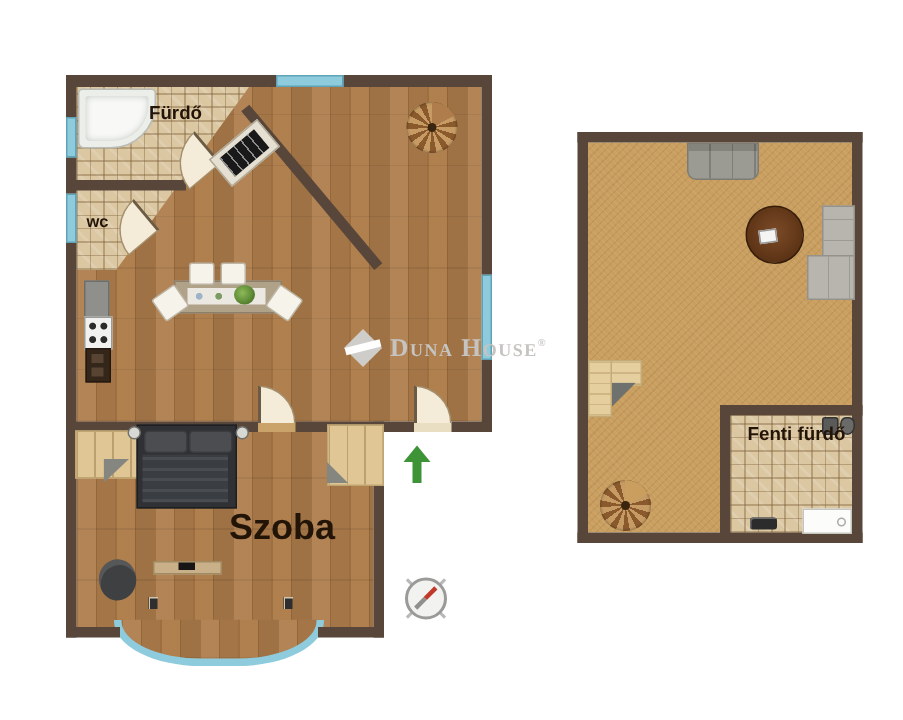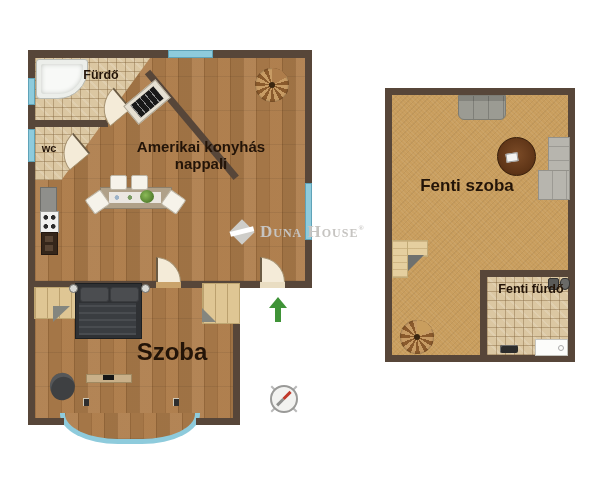--- a/index.html
+++ b/index.html
@@ -21,21 +21,21 @@
   .sand{background-color:var(--sand_floor,#c99e5e);
     background-image:
       repeating-linear-gradient(45deg, rgba(255,255,255,0.06) 0 1px, transparent 1px 3px),
       repeating-linear-gradient(-45deg, rgba(0,0,0,0.05) 0 1px, transparent 1px 4px);}
   .window{position:absolute;background:var(--window,#8ecbdc);box-shadow:inset 0 0 0 1px var(--window_border,#5fa3b8);}
   .door{position:absolute;background:#f4ebd8;border:1px solid #a4906f;box-sizing:border-box;}
   .label{position:absolute;font-weight:bold;color:var(--label_text,#231408);text-align:center;line-height:1.1;}
   
   #title{left:140px;top:22px;width:322px;text-align:center;font-size:15px;font-weight:bold;color:var(--title_text,#111);}
   
-  #ground-plan{left:28px;top:50px;width:284px;height:395px;padding-left:22px;}
+  #ground-plan{left:44px;top:50px;width:284px;height:395px;padding-left:22px;}
   #upper-plan{left:385px;top:88px;width:190px;height:274px;}
   
   .tub{left:8px;top:9px;width:50px;height:38px;background:#eceeea;border:1px solid #b9bcb6;border-radius:3px 3px 30px 4px;}
   .tub-inner{position:absolute;left:4px;top:4px;right:4px;bottom:4px;border-radius:2px 2px 24px 3px;background:#f8f9f7;box-shadow:inset 0 0 5px #c2c6c0;}
   .fireplace{left:98px;top:40px;width:40px;height:22px;background:#e6e0d2;border:1px solid #b0a896;transform:rotate(-40deg);}
   .fireplace-core{position:absolute;left:5px;top:3px;right:5px;bottom:3px;background:#191919;
     background-image:repeating-linear-gradient(90deg, rgba(255,255,255,0.5) 0 1px, transparent 1px 6px);}
   .spiral{width:34px;height:34px;border-radius:50%;
     background:repeating-conic-gradient(from 10deg, #8a5a2c 0 16deg, #c79b64 16deg 32deg);box-shadow:inset 0 0 2px rgba(0,0,0,0.5);}
   .spiral-gap{position:absolute;inset:0;border-radius:50%;background:conic-gradient(var(--gapc,#ae7d4b) 0 62deg, transparent 62deg 360deg);}
@@ -175,21 +175,20 @@
     <div class="gray-tri" style="left:174px;top:258px;width:14px;height:14px;transform:scaleY(-1);"></div>
     <div class="abs armchair"></div>
     <div class="abs tvshelf">
         <div class="tvbox"></div>
       </div>
     <div class="floor-mark" style="left:55px;top:348px;"></div>
     <div class="floor-mark" style="left:145px;top:348px;"></div>
 
     <div class="label" style="left:43px;top:19px;width:60px;font-size:12.5px;">Fürdő</div>
     <div class="label" style="left:8px;top:92px;width:26px;font-size:11px;">wc</div>
-    <div class="label" style="left:83px;top:89px;width:180px;font-size:15px;">Amerikai konyhás nappali</div>
     <div class="label" style="left:101px;top:289px;width:86px;font-size:24px;">Szoba</div>
   </div>
 
   <div id="upper-plan" class="abs">
     <div class="abs sand" style="left:7px;top:7px;width:176px;height:260px;"></div>
     <div class="abs tile" style="left:102px;top:189px;width:81px;height:78px;"></div>
 
     <div class="wall" style="left:0;top:0;width:190px;height:7px;"></div>
     <div class="wall" style="left:0;top:0;width:7px;height:274px;"></div>
     <div class="wall" style="left:183px;top:0;width:7px;height:274px;"></div>
@@ -211,21 +210,20 @@
       <div class="spiral-dot"></div>
     </div>
 
     <div class="bath-fix" style="left:163px;top:190px;width:9px;height:10px;"></div>
     <div class="bath-fix" style="left:175px;top:190px;width:8px;height:10px;border-radius:40% 40% 50% 50%;background:#6a6a68;"></div>
     <div class="abs mat"></div>
     <div class="abs shower">
         <div class="drain"></div>
       </div>
 
-    <div class="label" style="left:29px;top:89px;width:106px;font-size:17px;">Fenti szoba</div>
     <div class="label" style="left:104px;top:195px;width:84px;font-size:12.5px;">Fenti fürdő</div>
   </div>
 
   <div id="watermark" class="abs">
     <div class="wm-logo">
       <div class="wm-diamond"></div>
       <div class="wm-wave"></div>
     </div>
     <div class="wm-text">
       <span>Duna</span>

